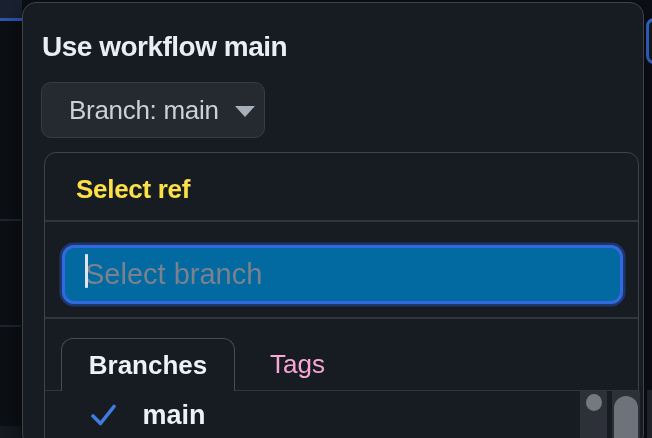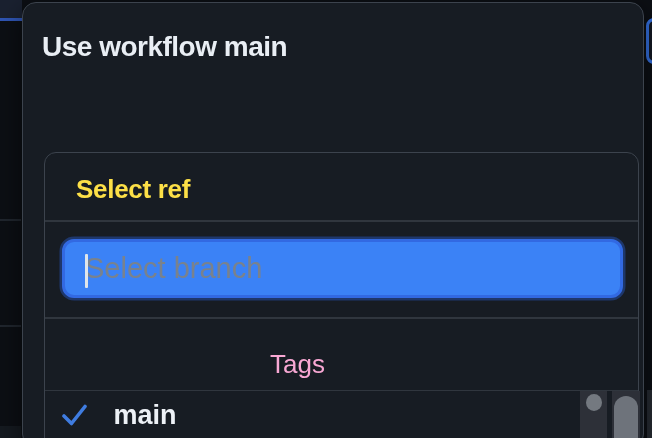--- a/index.html
+++ b/index.html
@@ -28,40 +28,40 @@
   .tri-down{width:0;height:0;margin-left:16px;margin-top:3px;
     border-left:10px solid transparent;border-right:10px solid transparent;
     border-top:11px solid #a6aeb8;}
 
   
   .panel{position:absolute;left:21px;top:149px;width:595px;height:302px;
     background:#171c23;border:1.5px solid #3c434d;border-radius:12px;}
   .panel-title{position:absolute;left:31px;top:21px;font-size:26px;font-weight:600;
     color:#fde047;letter-spacing:-.3px;}
   .div1{position:absolute;left:0;right:0;top:67px;height:1.5px;background:#30363e;}
-  .ref-input{position:absolute;left:17px;top:86px;width:561px;height:59px;
-    background:#3b82f6;border:3.5px solid #3269e2;border-radius:12px;outline:none;
+  .ref-input{position:absolute;left:17px;top:92px;width:561px;height:59px;
+    background:#0369a1;border:3.5px solid #3269e2;border-radius:12px;outline:none;
     box-shadow:0 0 0 2.5px rgba(38,82,180,.5);
     color:#e8edf3;font-size:29px;padding:0 20px;}
   .ref-input::placeholder{color:#79828d;opacity:1;}
   .text-caret{position:absolute;left:40px;top:101px;width:2.5px;height:34px;
     background:#dfe5ea;border-radius:1px;}
   .div2{position:absolute;left:0;right:0;top:164px;height:1.5px;background:#30363e;}
 
   .tab-branches{position:absolute;left:16px;top:185px;width:174px;height:53px;
     background:#171c23;border:1.5px solid #454c56;border-bottom:none;
     border-radius:12px 12px 0 0;z-index:3;display:flex;align-items:center;justify-content:center;
     font-size:26px;font-weight:600;color:#eef2f7;cursor:pointer;}
   .tab-tags{position:absolute;left:190px;top:186px;width:125px;height:51px;z-index:2;
     display:flex;align-items:center;justify-content:center;
     font-size:26px;font-weight:500;color:#f9a8d4;cursor:pointer;}
   .div3{position:absolute;left:0;right:0;top:236.5px;height:1.5px;background:#30363e;z-index:1;}
 
   .branch-item{position:absolute;left:1.5px;top:238px;width:532px;height:48px;
-    display:flex;align-items:center;padding-left:15px;cursor:pointer;}
+    display:flex;align-items:center;padding-left:44px;cursor:pointer;}
   .check-icon{width:25px;height:22px;flex:0 0 auto;}
   .branch-item .name{margin-left:27px;font-size:27px;font-weight:600;color:#edf1f6;}
 
   .track{position:absolute;top:238px;width:28px;height:62px;background:#2d3038;}
   .track1{left:535px;width:27px;}
   .track2{left:567px;}
   .thumb1{position:absolute;left:5.5px;top:3px;width:16px;height:17px;border-radius:50%;background:#747980;}
   .thumb2{position:absolute;left:2px;top:5px;width:24px;height:58px;border-radius:12px;background:#6e737b;}
 </style>
 </head>
@@ -73,31 +73,36 @@
   <div class="bd bd-line1"></div>
   <div class="bd bd-line2"></div>
   <div class="bd bd-bottomleft"></div>
   <div class="bd bd-bluebox"></div>
   <div class="bd bd-pagescroll"></div>
 
   <div class="popover">
 
     <div class="heading">Use workflow main</div>
 
+    <button class="branch-btn">
+      <span class="lbl">Branch: main</span>
+      <span class="tri-down"></span>
+    </button>
 
     <div class="panel">
 
       <div class="panel-title">Select ref</div>
       <div class="div1"></div>
 
       <input class="ref-input" type="text" placeholder="Select branch" style="">
       <div class="text-caret"></div>
 
       <div class="div2"></div>
 
+      <div class="tab-branches">Branches</div>
       <div class="tab-tags">Tags</div>
       <div class="div3"></div>
 
       <div class="branch-item">
         <svg class="check-icon" viewBox="0 0 25 22" fill="none">
           <path d="M2 12 L9.5 19.5 L23 2.5" stroke="#3f7ce0" stroke-width="3.6" stroke-linecap="round" stroke-linejoin="round"></path>
         </svg>
         <span class="name">main</span>
       </div>
 

